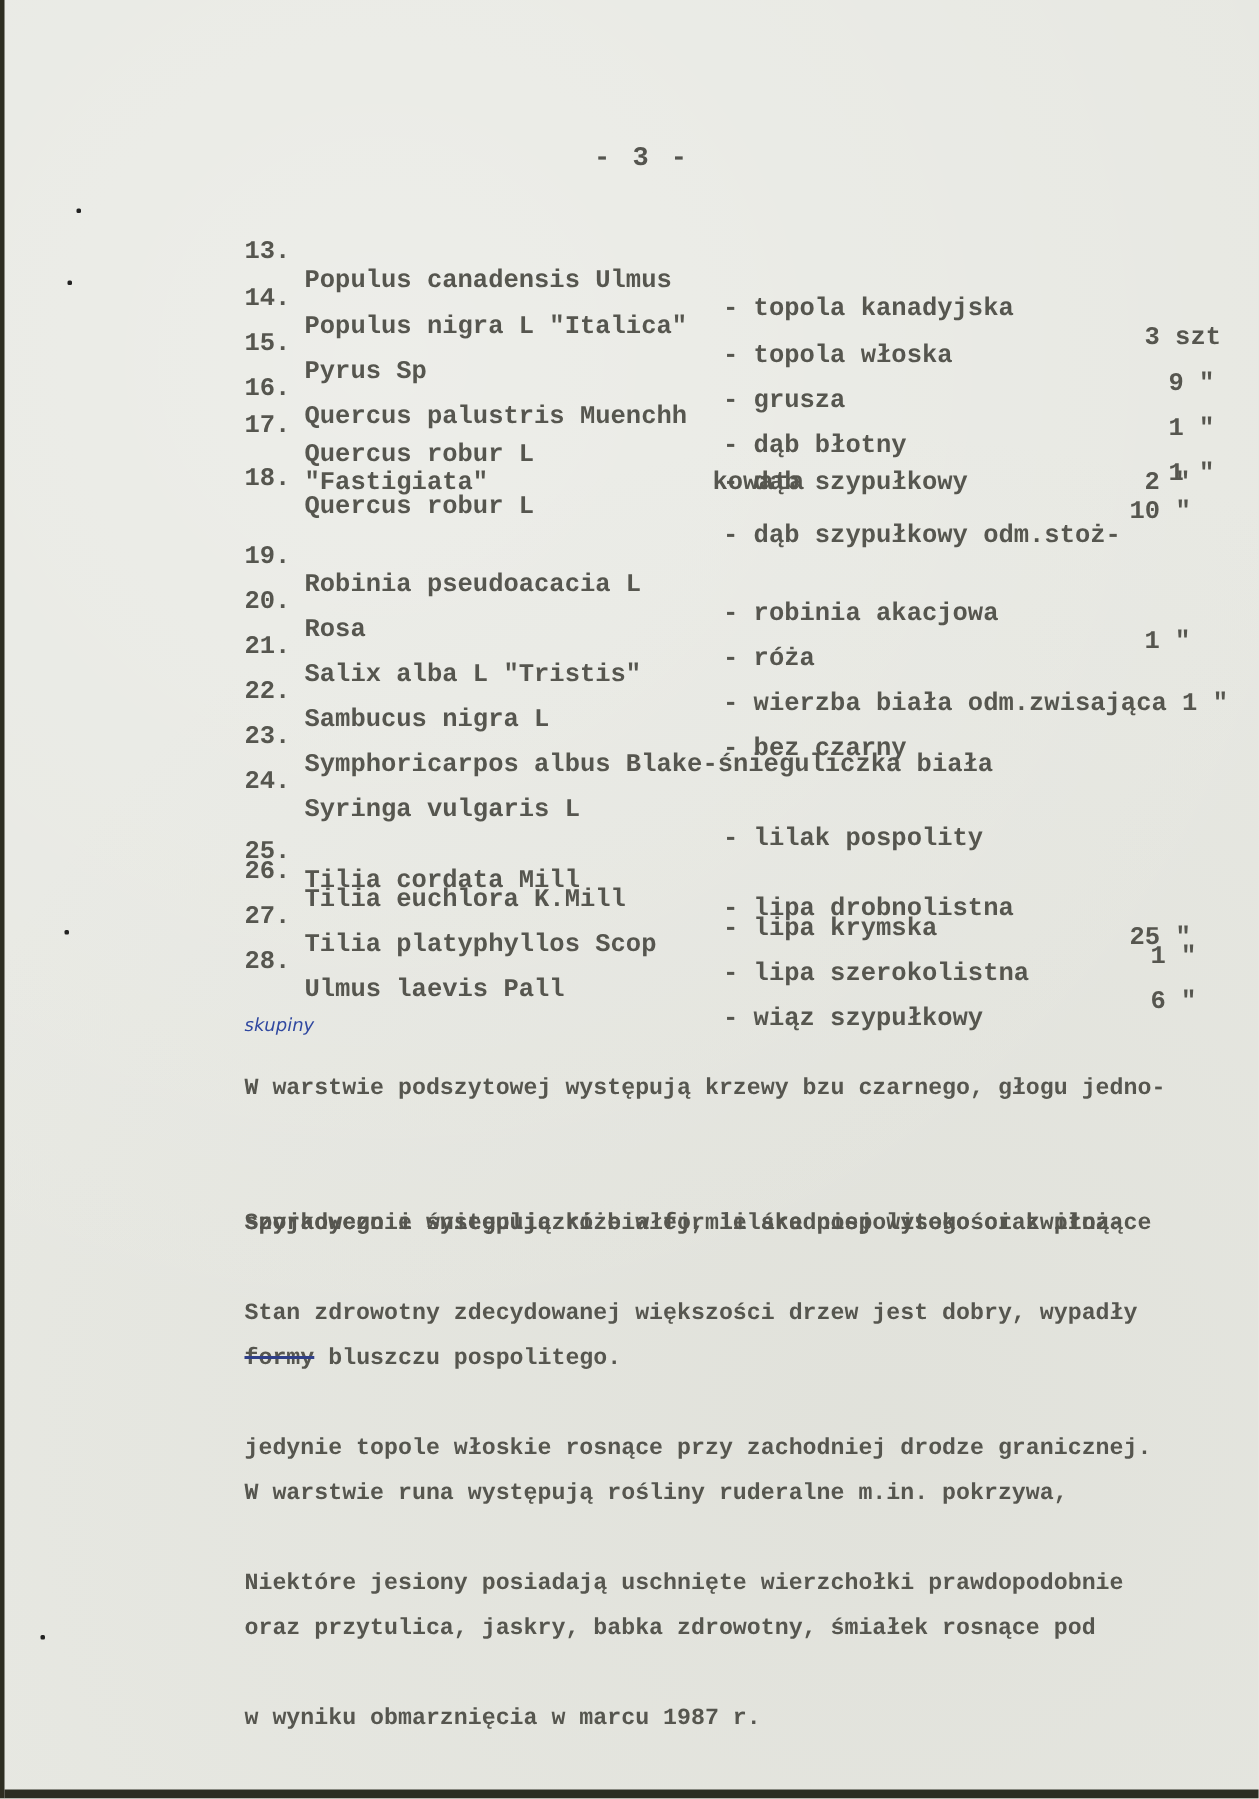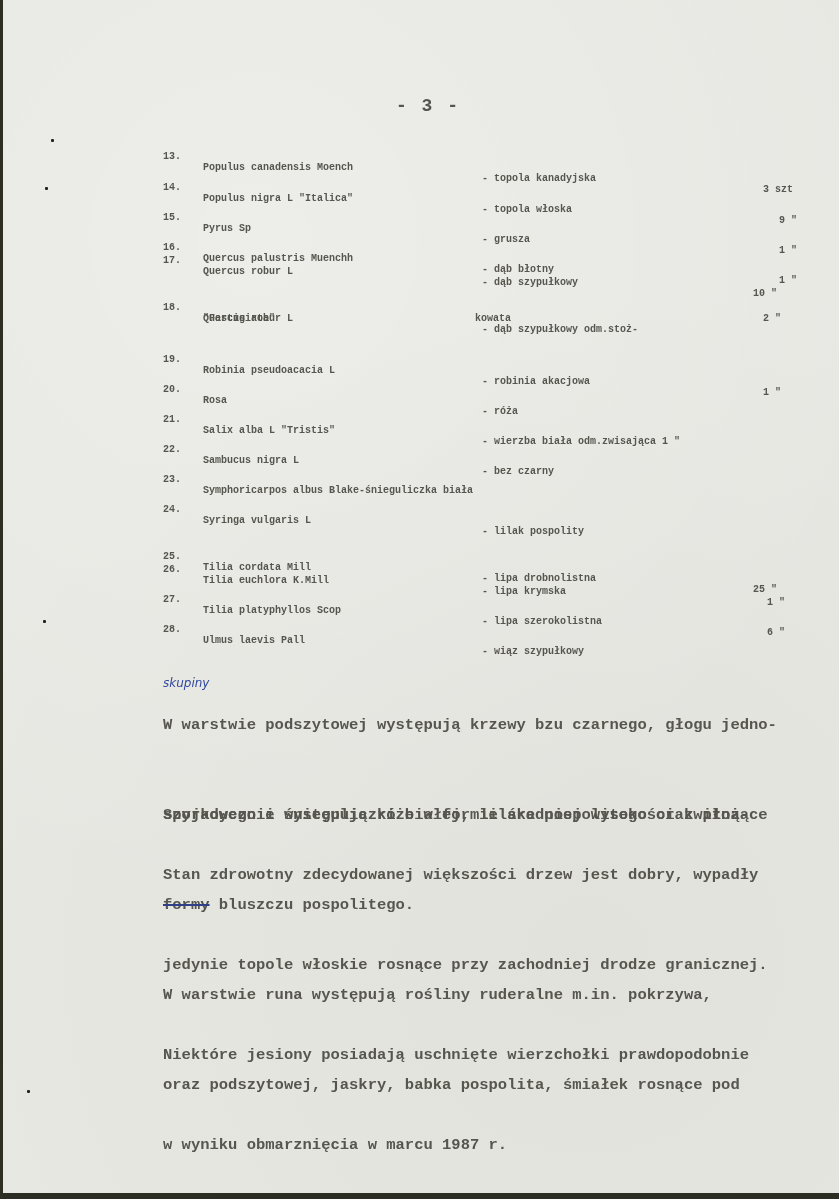--- a/index.html
+++ b/index.html
@@ -16,21 +16,21 @@
       background-image: radial-gradient(circle at 30% 20%, rgba(255,255,255,0.25), rgba(0,0,0,0) 60%),
                         radial-gradient(circle at 70% 80%, rgba(200,200,190,0.2), rgba(0,0,0,0) 60%);
       border-left: 3px solid #2e2e22;
       box-sizing: border-box;
     }
     .edge-bottom { position: absolute; left: 0; bottom: 0; width: 839px; height: 6px; background: #2b2d22; }
     .page-number {
       position: absolute; top: 96px; left: 393px;
       font-size: 18px; font-weight: bold; letter-spacing: 2px; color: #55554f;
     }
-    .row { position: absolute; left: 160px; font-size: 10px; font-weight: bold; white-space: pre; color: #56564f; }
+    .row { position: absolute; left: 160px; font-size: 17px; font-weight: bold; white-space: pre; color: #56564f; }
     .row .num { position: absolute; left: 0; }
     .row .latin { position: absolute; left: 40px; }
     .row .polish { position: absolute; left: 297px; margin-left: 22px; }
     .row .count { position: absolute; left: 590px; width: 100px; }
     .row .latin2, .row .polish2 { position: absolute; top: 22px; }
     .row .latin2 { left: 40px; }
     .row .polish2 { left: 312px; }
     .para { position: absolute; left: 160px; font-size: 15.5px; font-weight: bold; white-space: pre; color: #56564f; line-height: 30px; }
     .strike { text-decoration: line-through; text-decoration-color: #2f3f88; text-decoration-thickness: 2px; margin-top: 16px; }
     .hand {
@@ -41,21 +41,21 @@
   </style>
 </head>
 <body>
 
 <div class="page">
 
   <div class="page-number">- 3 -</div>
 
   <div class="row" style="top:140px">
     <span class="num">13.</span>
-    <span class="latin">Populus canadensis Moench</span>
+    <span class="latin">Populus canadensis Ulmus</span>
     <span class="polish"><span>-</span> <span>topola kanadyjska</span></span>
     <span class="count" style="left:600px">3 szt</span>
   </div>
   <div class="row" style="top:171px">
     <span class="num">14.</span>
     <span class="latin">Populus nigra L "Italica"</span>
     <span class="polish"><span>-</span> <span>topola włoska</span></span>
     <span class="count" style="left:616px">9 "</span>
   </div>
   <div class="row" style="top:201px">
@@ -63,21 +63,21 @@
     <span class="latin">Pyrus Sp</span>
     <span class="polish"><span>-</span> <span>grusza</span></span>
     <span class="count" style="left:616px">1 "</span>
   </div>
   <div class="row" style="top:231px">
     <span class="num">16.</span>
     <span class="latin">Quercus palustris Muenchh</span>
     <span class="polish"><span>-</span> <span>dąb błotny</span></span>
     <span class="count" style="left:616px">1 "</span>
   </div>
-  <div class="row" style="top:244px">
+  <div class="row" style="top:256px">
     <span class="num">17.</span>
     <span class="latin">Quercus robur L</span>
     <span class="polish"><span>-</span> <span>dąb szypułkowy</span></span>
     <span class="count" style="left:590px">10 "</span>
   </div>
   <div class="row" style="top:291px">
     <span class="num">18.</span>
     <span class="latin">Quercus robur L</span>
     <span class="polish"><span>-</span> <span>dąb szypułkowy odm.stoż-</span></span>
     <span class="latin2">"Fastigiata"</span>
@@ -148,21 +148,21 @@
     <div>Sporadycznie występują róże w formie średniej wysokości kwitną-</div>
   </div>
   <div class="para" style="top:800px">
     <div>Stan zdrowotny zdecydowanej większości drzew jest dobry, wypadły</div>
     <div>jedynie topole włoskie rosnące przy zachodniej drodze granicznej.</div>
     <div>Niektóre jesiony posiadają uschnięte wierzchołki prawdopodobnie</div>
     <div>w wyniku obmarznięcia w marcu 1987 r.</div>
   </div>
   <div class="para" style="top:920px">
     <div>W warstwie runa występują rośliny ruderalne m.in. pokrzywa,</div>
-    <div>oraz podszytowej, jaskry, babka pospolita, śmiałek rosnące pod</div>
+    <div>oraz przytulica, jaskry, babka zdrowotny, śmiałek rosnące pod</div>
     
   </div>
 
   <div class="dot" style="left:48px;top:139px"></div>
   <div class="dot" style="left:42px;top:187px"></div>
   <div class="dot" style="left:40px;top:620px"></div>
   <div class="dot" style="left:24px;top:1090px"></div>
 
   <div class="edge-bottom"></div>
 </div>

